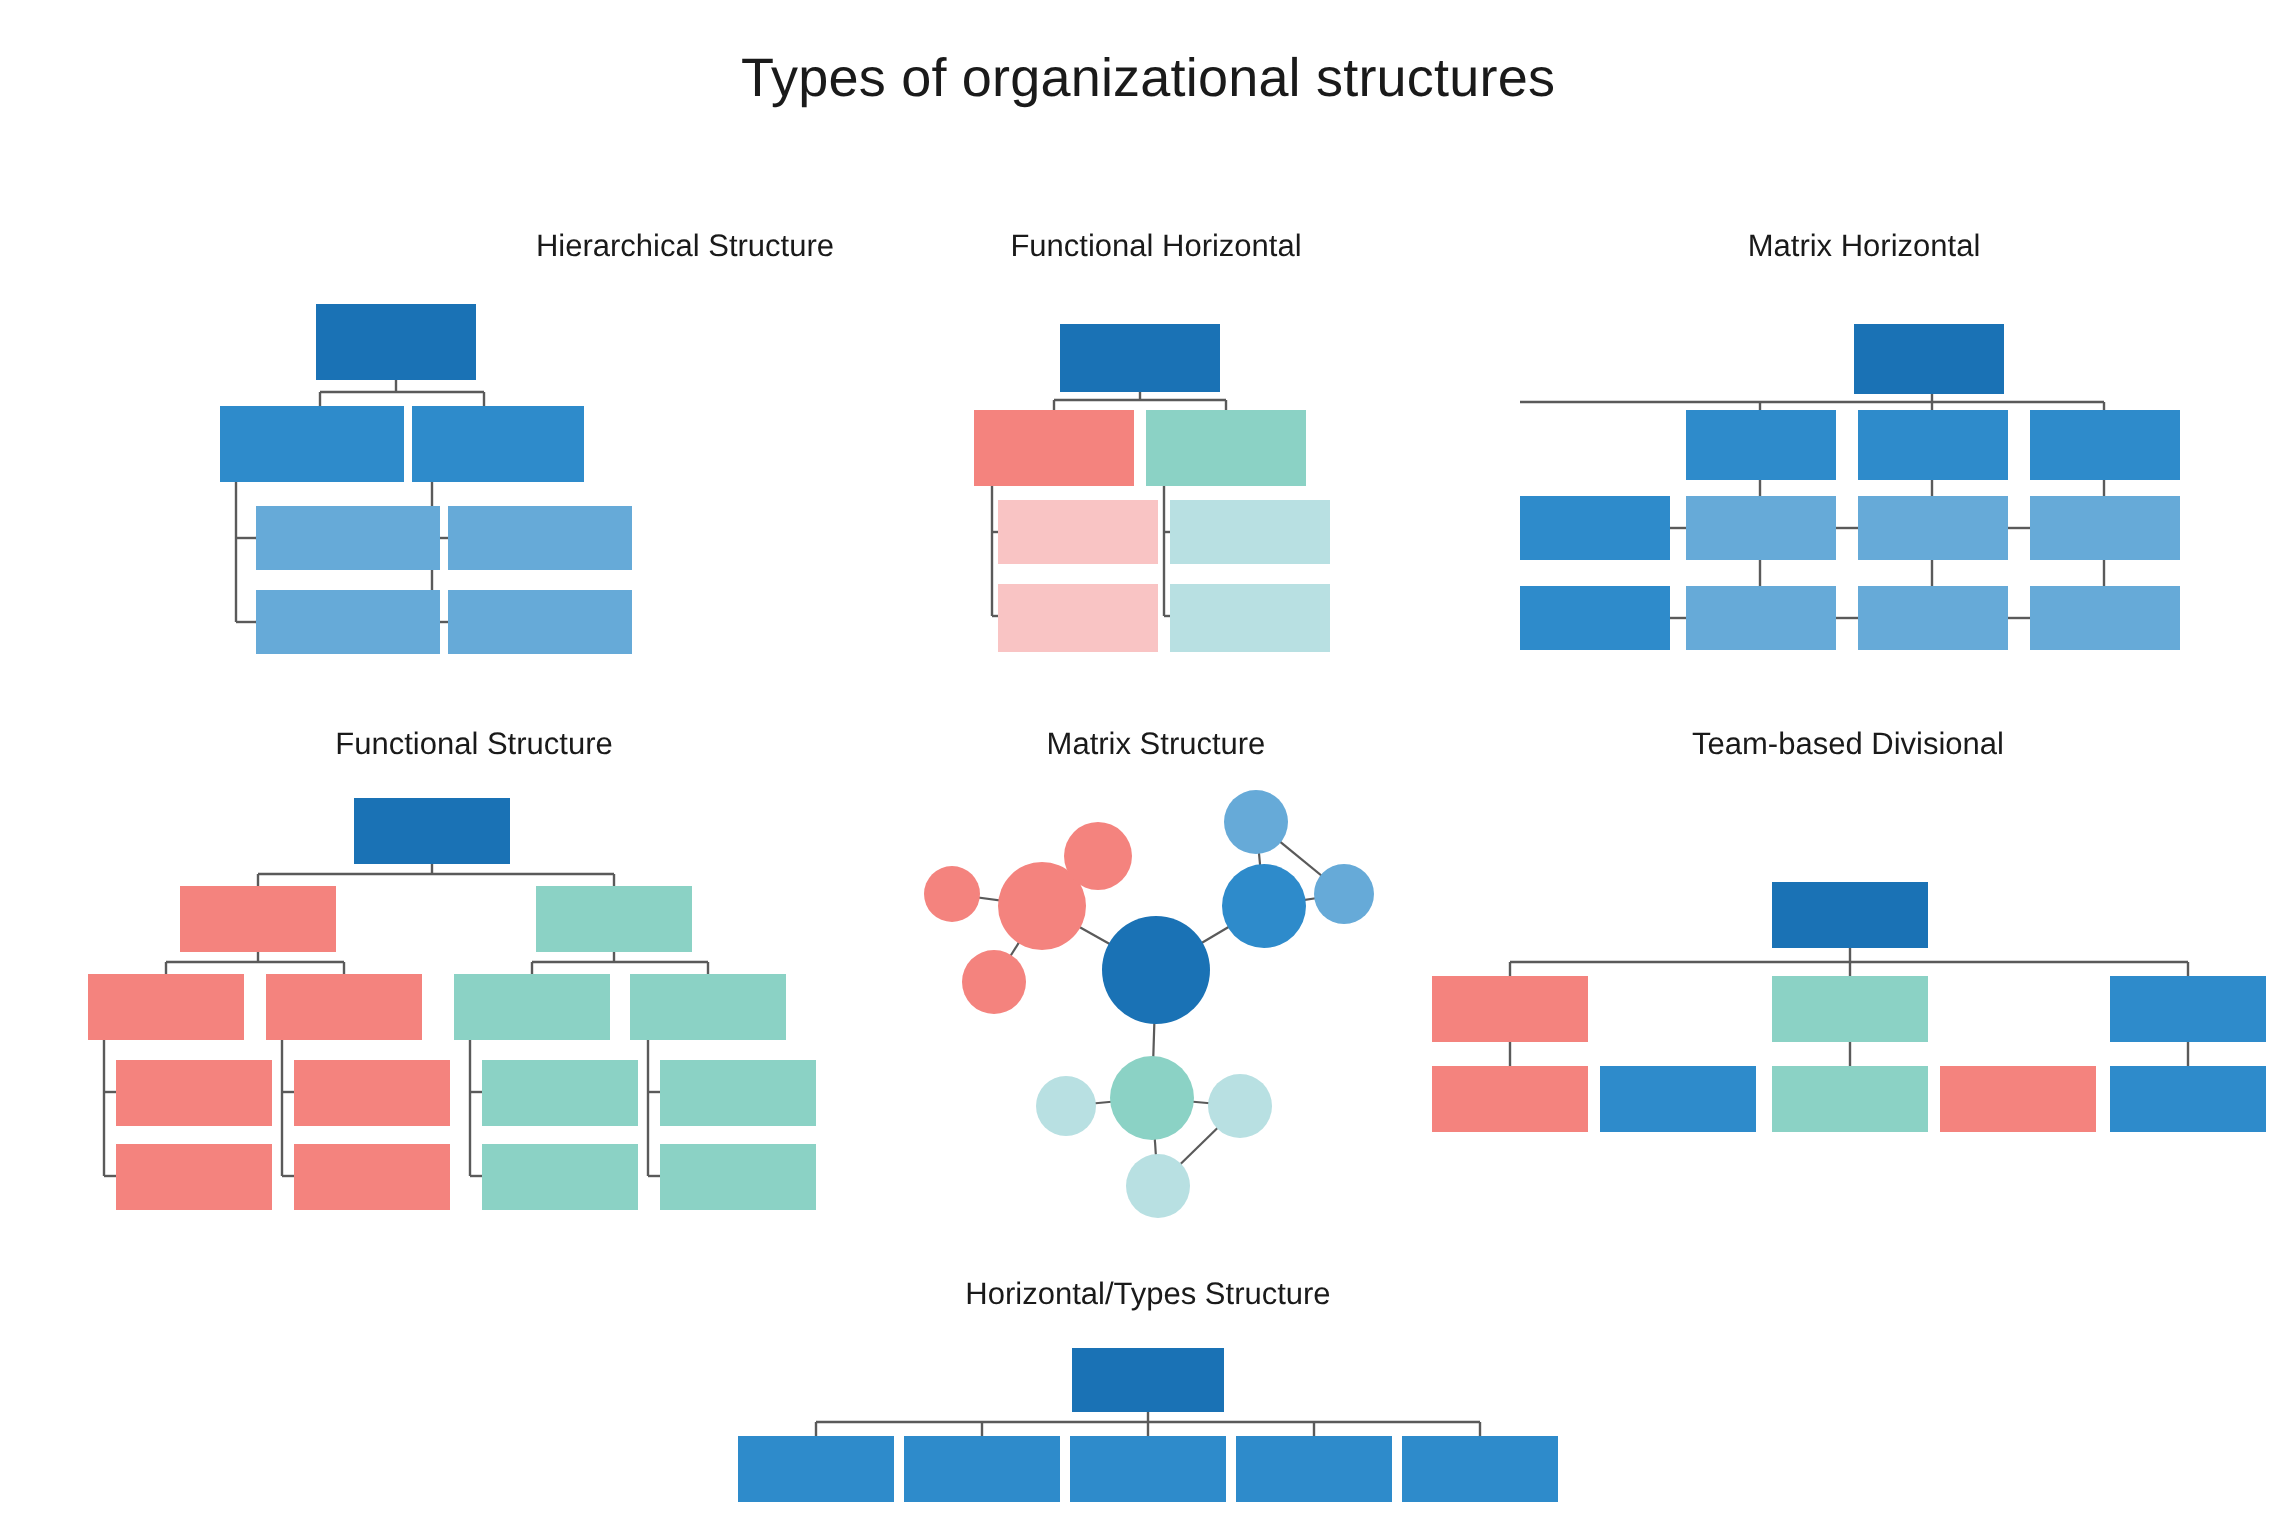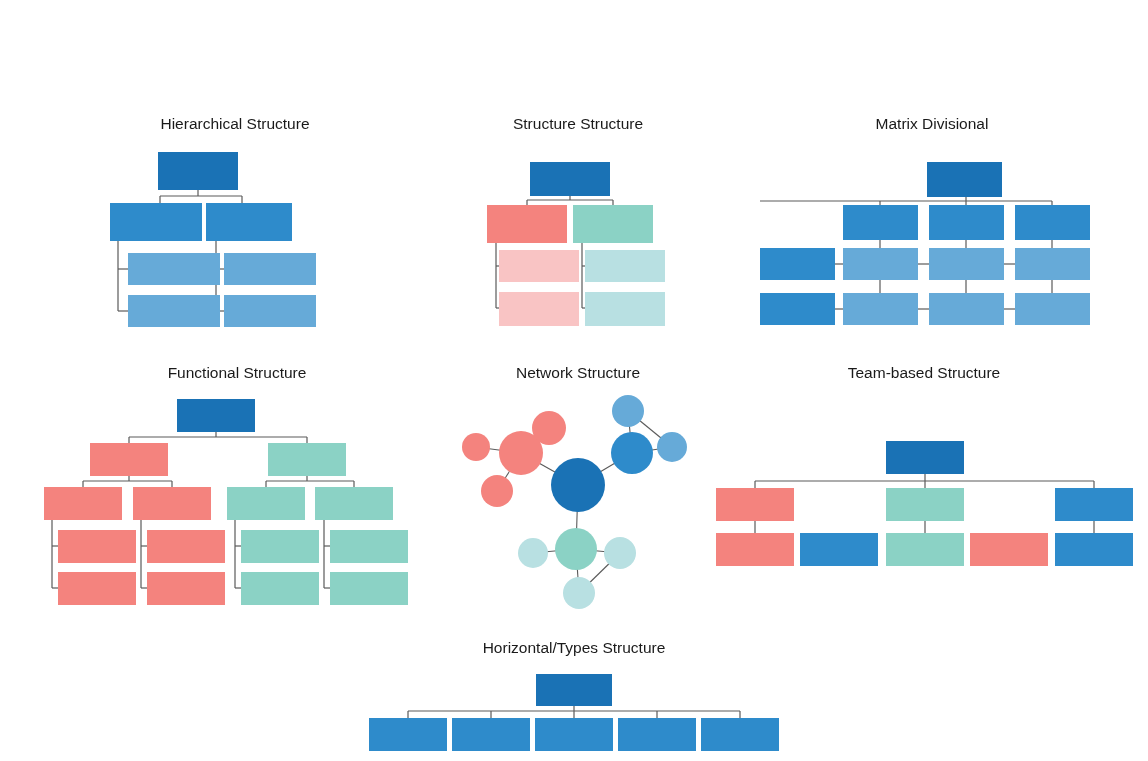--- a/index.html
+++ b/index.html
@@ -55,20 +55,21 @@
     width: 1148px;
     height: 761px;
     pointer-events: none;
     overflow: visible;
   }
 </style>
 </head>
 <body>
 
 <div id="canvas">
+  <div class="main-title">Types of organizational structures</div>
   <svg class="links" id="link-layer">
       <line x1="198" y1="190" x2="198" y2="196" stroke="#5a5a5a" stroke-width="1.2"></line>
       <line x1="160" y1="196" x2="242" y2="196" stroke="#5a5a5a" stroke-width="1.2"></line>
       <line x1="160" y1="196" x2="160" y2="203" stroke="#5a5a5a" stroke-width="1.2"></line>
       <line x1="242" y1="196" x2="242" y2="203" stroke="#5a5a5a" stroke-width="1.2"></line>
       <line x1="118" y1="241" x2="118" y2="311" stroke="#5a5a5a" stroke-width="1.2"></line>
       <line x1="118" y1="269" x2="128" y2="269" stroke="#5a5a5a" stroke-width="1.2"></line>
       <line x1="118" y1="311" x2="128" y2="311" stroke="#5a5a5a" stroke-width="1.2"></line>
       <line x1="216" y1="241" x2="216" y2="311" stroke="#5a5a5a" stroke-width="1.2"></line>
       <line x1="216" y1="269" x2="224" y2="269" stroke="#5a5a5a" stroke-width="1.2"></line>
@@ -147,37 +148,37 @@
       <line x1="1094" y1="521" x2="1094" y2="533" stroke="#5a5a5a" stroke-width="1.2"></line>
       <line x1="574" y1="706" x2="574" y2="711" stroke="#5a5a5a" stroke-width="1.2"></line>
       <line x1="408" y1="711" x2="740" y2="711" stroke="#5a5a5a" stroke-width="1.2"></line>
       <line x1="408" y1="711" x2="408" y2="718" stroke="#5a5a5a" stroke-width="1.2"></line>
       <line x1="491" y1="711" x2="491" y2="718" stroke="#5a5a5a" stroke-width="1.2"></line>
       <line x1="574" y1="711" x2="574" y2="718" stroke="#5a5a5a" stroke-width="1.2"></line>
       <line x1="657" y1="711" x2="657" y2="718" stroke="#5a5a5a" stroke-width="1.2"></line>
       <line x1="740" y1="711" x2="740" y2="718" stroke="#5a5a5a" stroke-width="1.2"></line>
     </svg>
   <div id="panel-layer">
-      <div class="panel-title" style="left: 35px; top: 115px; width: 400px;">Hierarchical Structure</div>
+      <div class="panel-title" style="left: 17px; top: 115px; width: 400px; text-align: right;">Hierarchical Structure</div>
       <div class="node" style="left: 158px; top: 152px; width: 80px; height: 38px; background: rgb(26, 114, 181);"></div>
       <div class="node" style="left: 110px; top: 203px; width: 92px; height: 38px; background: rgb(46, 139, 203);"></div>
       <div class="node" style="left: 206px; top: 203px; width: 86px; height: 38px; background: rgb(46, 139, 203);"></div>
       <div class="node" style="left: 128px; top: 253px; width: 92px; height: 32px; background: rgb(102, 170, 216);"></div>
       <div class="node" style="left: 224px; top: 253px; width: 92px; height: 32px; background: rgb(102, 170, 216);"></div>
       <div class="node" style="left: 128px; top: 295px; width: 92px; height: 32px; background: rgb(102, 170, 216);"></div>
       <div class="node" style="left: 224px; top: 295px; width: 92px; height: 32px; background: rgb(102, 170, 216);"></div>
-      <div class="panel-title" style="left: 378px; top: 115px; width: 400px;">Structure Structure</div>
+      <div class="panel-title" style="left: 378px; top: 115px; width: 400px;">Functional Horizontal</div>
       <div class="node" style="left: 530px; top: 162px; width: 80px; height: 34px; background: rgb(26, 114, 181);"></div>
       <div class="node" style="left: 487px; top: 205px; width: 80px; height: 38px; background: rgb(244, 131, 126);"></div>
       <div class="node" style="left: 573px; top: 205px; width: 80px; height: 38px; background: rgb(139, 210, 197);"></div>
       <div class="node" style="left: 499px; top: 250px; width: 80px; height: 32px; background: rgb(249, 196, 196);"></div>
       <div class="node" style="left: 585px; top: 250px; width: 80px; height: 32px; background: rgb(184, 224, 226);"></div>
       <div class="node" style="left: 499px; top: 292px; width: 80px; height: 34px; background: rgb(249, 196, 196);"></div>
       <div class="node" style="left: 585px; top: 292px; width: 80px; height: 34px; background: rgb(184, 224, 226);"></div>
-      <div class="panel-title" style="left: 732px; top: 115px; width: 400px;">Matrix Divisional</div>
+      <div class="panel-title" style="left: 732px; top: 115px; width: 400px;">Matrix Horizontal</div>
       <div class="node" style="left: 927px; top: 162px; width: 75px; height: 35px; background: rgb(26, 114, 181);"></div>
       <div class="node" style="left: 843px; top: 205px; width: 75px; height: 35px; background: rgb(46, 139, 203);"></div>
       <div class="node" style="left: 929px; top: 205px; width: 75px; height: 35px; background: rgb(46, 139, 203);"></div>
       <div class="node" style="left: 1015px; top: 205px; width: 75px; height: 35px; background: rgb(46, 139, 203);"></div>
       <div class="node" style="left: 760px; top: 248px; width: 75px; height: 32px; background: rgb(46, 139, 203);"></div>
       <div class="node" style="left: 843px; top: 248px; width: 75px; height: 32px; background: rgb(102, 170, 216);"></div>
       <div class="node" style="left: 929px; top: 248px; width: 75px; height: 32px; background: rgb(102, 170, 216);"></div>
       <div class="node" style="left: 1015px; top: 248px; width: 75px; height: 32px; background: rgb(102, 170, 216);"></div>
       <div class="node" style="left: 760px; top: 293px; width: 75px; height: 32px; background: rgb(46, 139, 203);"></div>
       <div class="node" style="left: 843px; top: 293px; width: 75px; height: 32px; background: rgb(102, 170, 216);"></div>
@@ -192,34 +193,34 @@
       <div class="node" style="left: 227px; top: 487px; width: 78px; height: 33px; background: rgb(139, 210, 197);"></div>
       <div class="node" style="left: 315px; top: 487px; width: 78px; height: 33px; background: rgb(139, 210, 197);"></div>
       <div class="node" style="left: 58px; top: 530px; width: 78px; height: 33px; background: rgb(244, 131, 126);"></div>
       <div class="node" style="left: 147px; top: 530px; width: 78px; height: 33px; background: rgb(244, 131, 126);"></div>
       <div class="node" style="left: 241px; top: 530px; width: 78px; height: 33px; background: rgb(139, 210, 197);"></div>
       <div class="node" style="left: 330px; top: 530px; width: 78px; height: 33px; background: rgb(139, 210, 197);"></div>
       <div class="node" style="left: 58px; top: 572px; width: 78px; height: 33px; background: rgb(244, 131, 126);"></div>
       <div class="node" style="left: 147px; top: 572px; width: 78px; height: 33px; background: rgb(244, 131, 126);"></div>
       <div class="node" style="left: 241px; top: 572px; width: 78px; height: 33px; background: rgb(139, 210, 197);"></div>
       <div class="node" style="left: 330px; top: 572px; width: 78px; height: 33px; background: rgb(139, 210, 197);"></div>
-      <div class="panel-title" style="left: 378px; top: 364px; width: 400px;">Network Structure</div>
+      <div class="panel-title" style="left: 378px; top: 364px; width: 400px;">Matrix Structure</div>
       <div class="circle" style="left: 551px; top: 458px; width: 54px; height: 54px; background: rgb(26, 114, 181);"></div>
       <div class="circle" style="left: 499px; top: 431px; width: 44px; height: 44px; background: rgb(244, 131, 126);"></div>
       <div class="circle" style="left: 462px; top: 433px; width: 28px; height: 28px; background: rgb(244, 131, 126);"></div>
       <div class="circle" style="left: 532px; top: 411px; width: 34px; height: 34px; background: rgb(244, 131, 126);"></div>
       <div class="circle" style="left: 481px; top: 475px; width: 32px; height: 32px; background: rgb(244, 131, 126);"></div>
       <div class="circle" style="left: 611px; top: 432px; width: 42px; height: 42px; background: rgb(46, 139, 203);"></div>
       <div class="circle" style="left: 612px; top: 395px; width: 32px; height: 32px; background: rgb(102, 170, 216);"></div>
       <div class="circle" style="left: 657px; top: 432px; width: 30px; height: 30px; background: rgb(102, 170, 216);"></div>
       <div class="circle" style="left: 555px; top: 528px; width: 42px; height: 42px; background: rgb(139, 210, 197);"></div>
       <div class="circle" style="left: 518px; top: 538px; width: 30px; height: 30px; background: rgb(184, 224, 226);"></div>
       <div class="circle" style="left: 604px; top: 537px; width: 32px; height: 32px; background: rgb(184, 224, 226);"></div>
       <div class="circle" style="left: 563px; top: 577px; width: 32px; height: 32px; background: rgb(184, 224, 226);"></div>
-      <div class="panel-title" style="left: 724px; top: 364px; width: 400px;">Team-based Structure</div>
+      <div class="panel-title" style="left: 724px; top: 364px; width: 400px;">Team-based Divisional</div>
       <div class="node" style="left: 886px; top: 441px; width: 78px; height: 33px; background: rgb(26, 114, 181);"></div>
       <div class="node" style="left: 716px; top: 488px; width: 78px; height: 33px; background: rgb(244, 131, 126);"></div>
       <div class="node" style="left: 886px; top: 488px; width: 78px; height: 33px; background: rgb(139, 210, 197);"></div>
       <div class="node" style="left: 1055px; top: 488px; width: 78px; height: 33px; background: rgb(46, 139, 203);"></div>
       <div class="node" style="left: 716px; top: 533px; width: 78px; height: 33px; background: rgb(244, 131, 126);"></div>
       <div class="node" style="left: 800px; top: 533px; width: 78px; height: 33px; background: rgb(46, 139, 203);"></div>
       <div class="node" style="left: 886px; top: 533px; width: 78px; height: 33px; background: rgb(139, 210, 197);"></div>
       <div class="node" style="left: 970px; top: 533px; width: 78px; height: 33px; background: rgb(244, 131, 126);"></div>
       <div class="node" style="left: 1055px; top: 533px; width: 78px; height: 33px; background: rgb(46, 139, 203);"></div>
       <div class="panel-title" style="left: 374px; top: 639px; width: 400px;">Horizontal/Types Structure</div>

